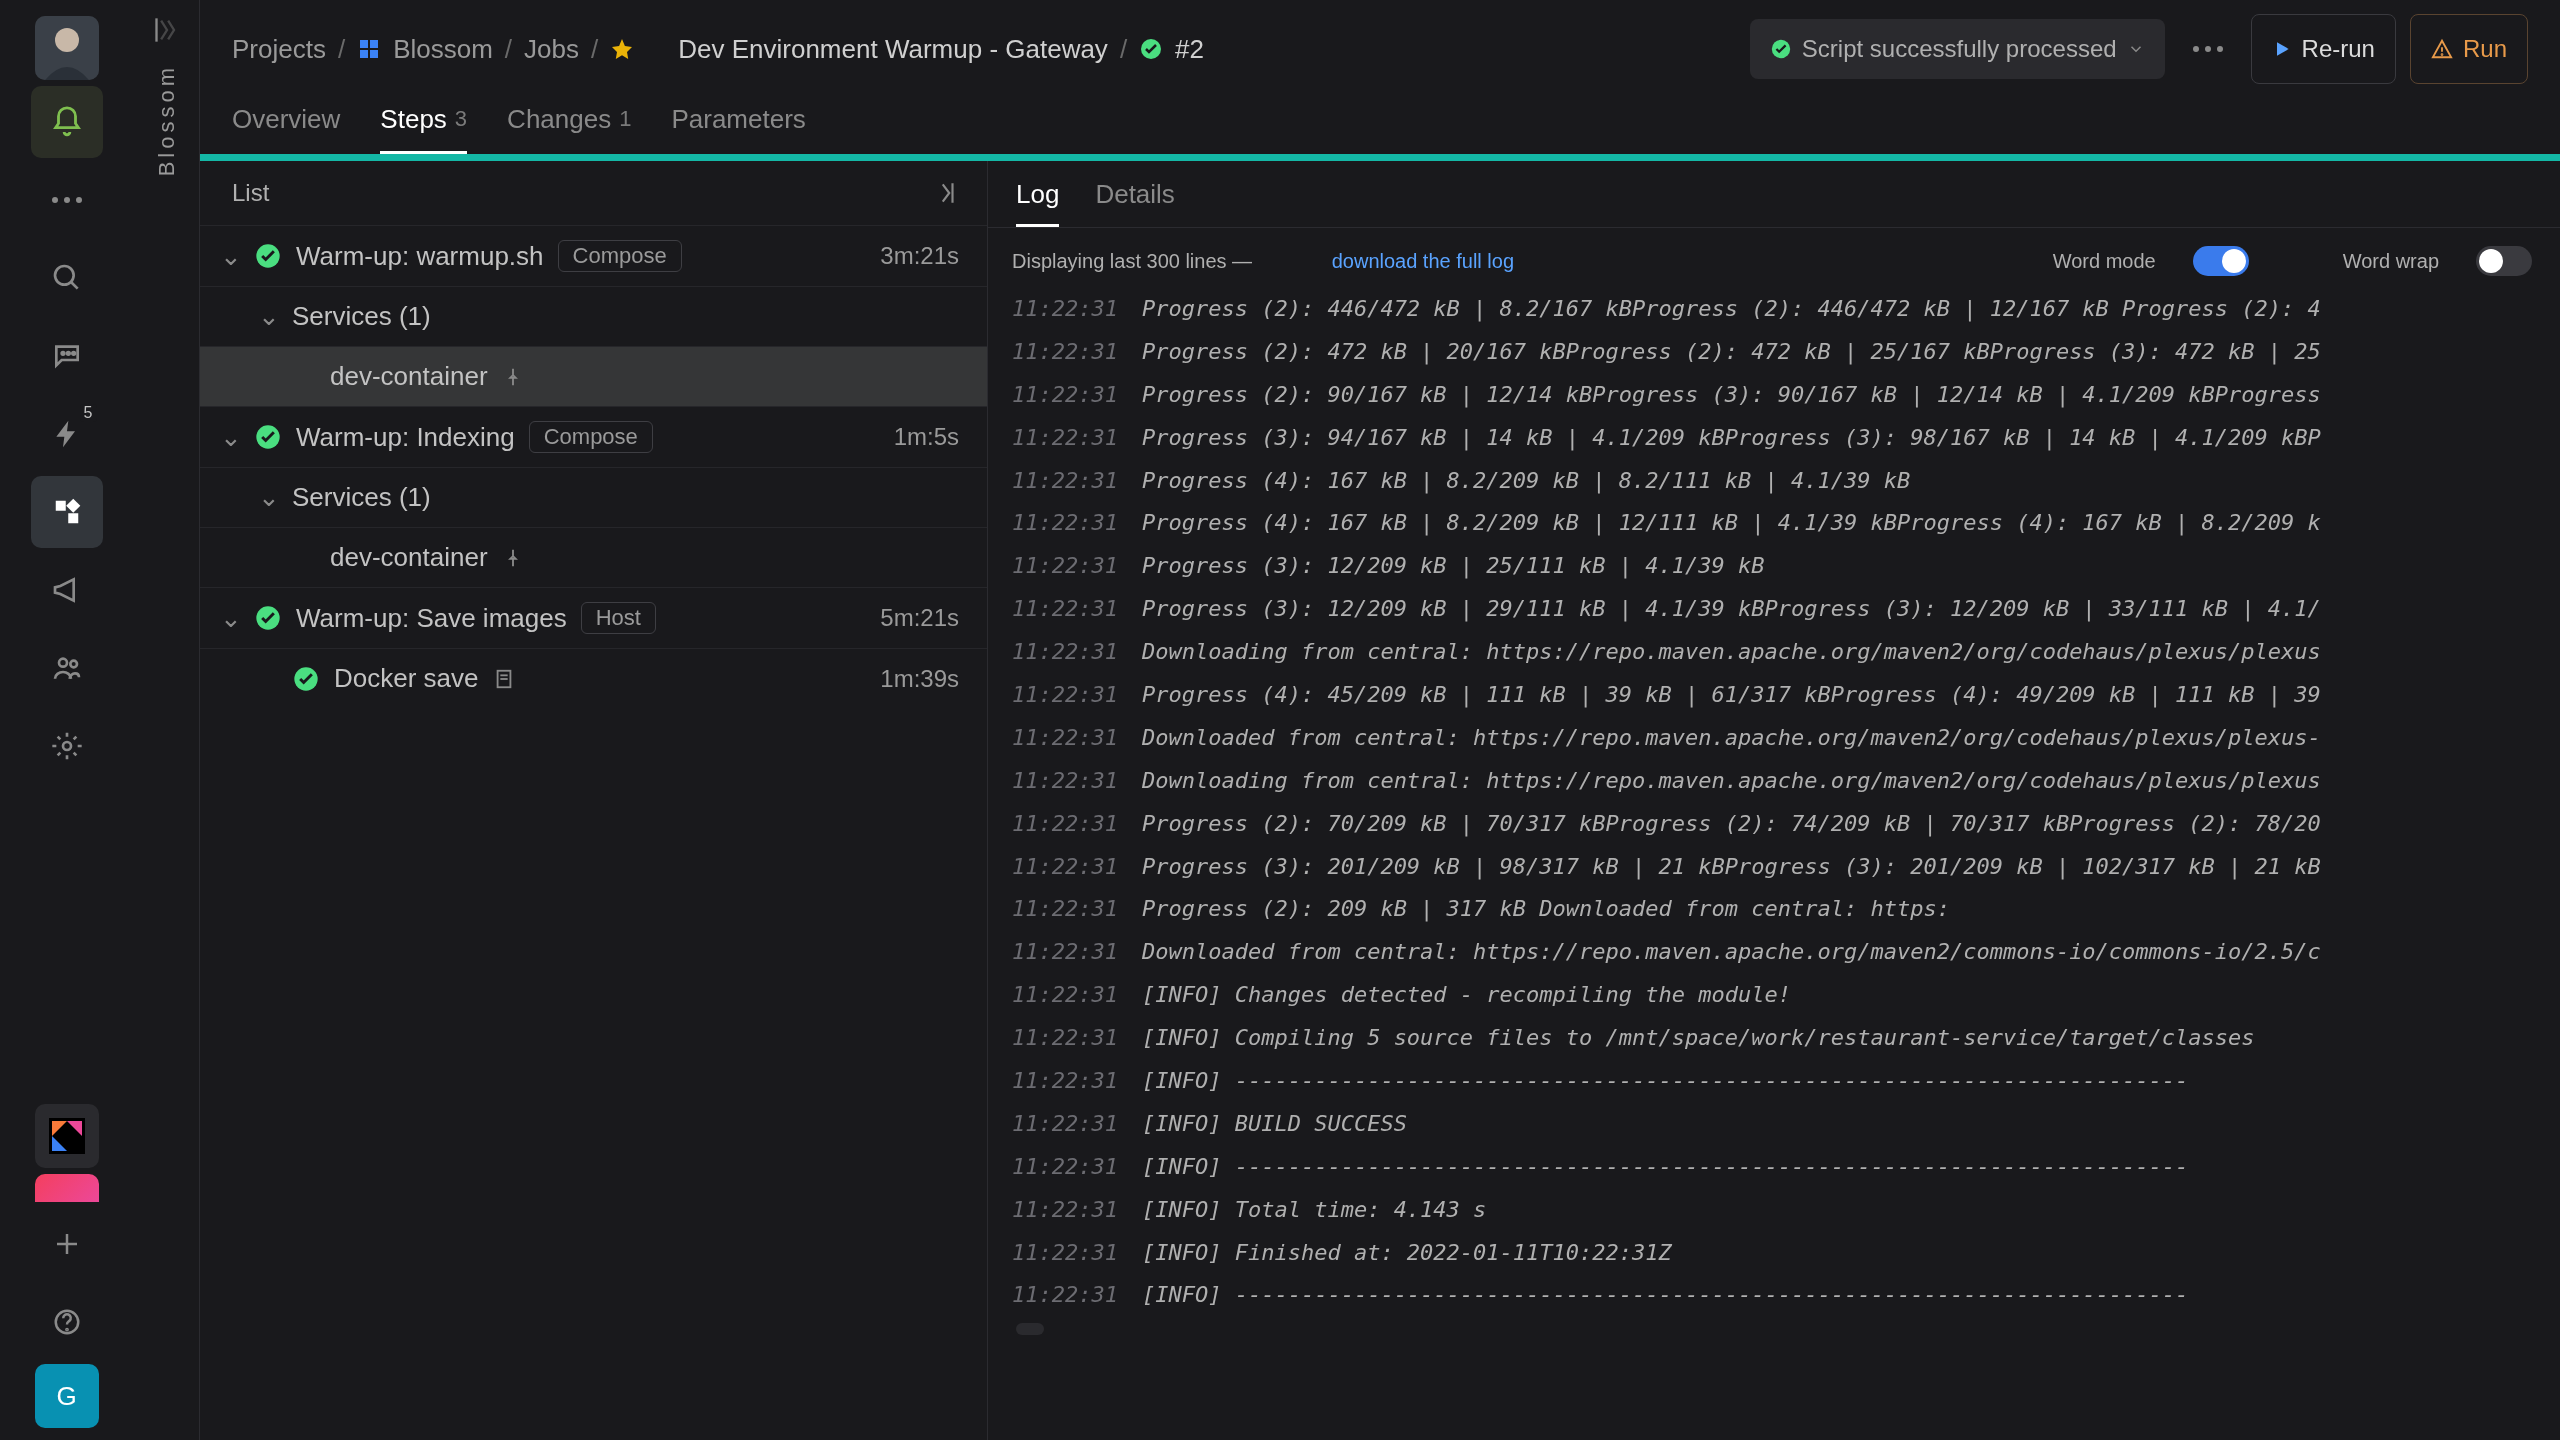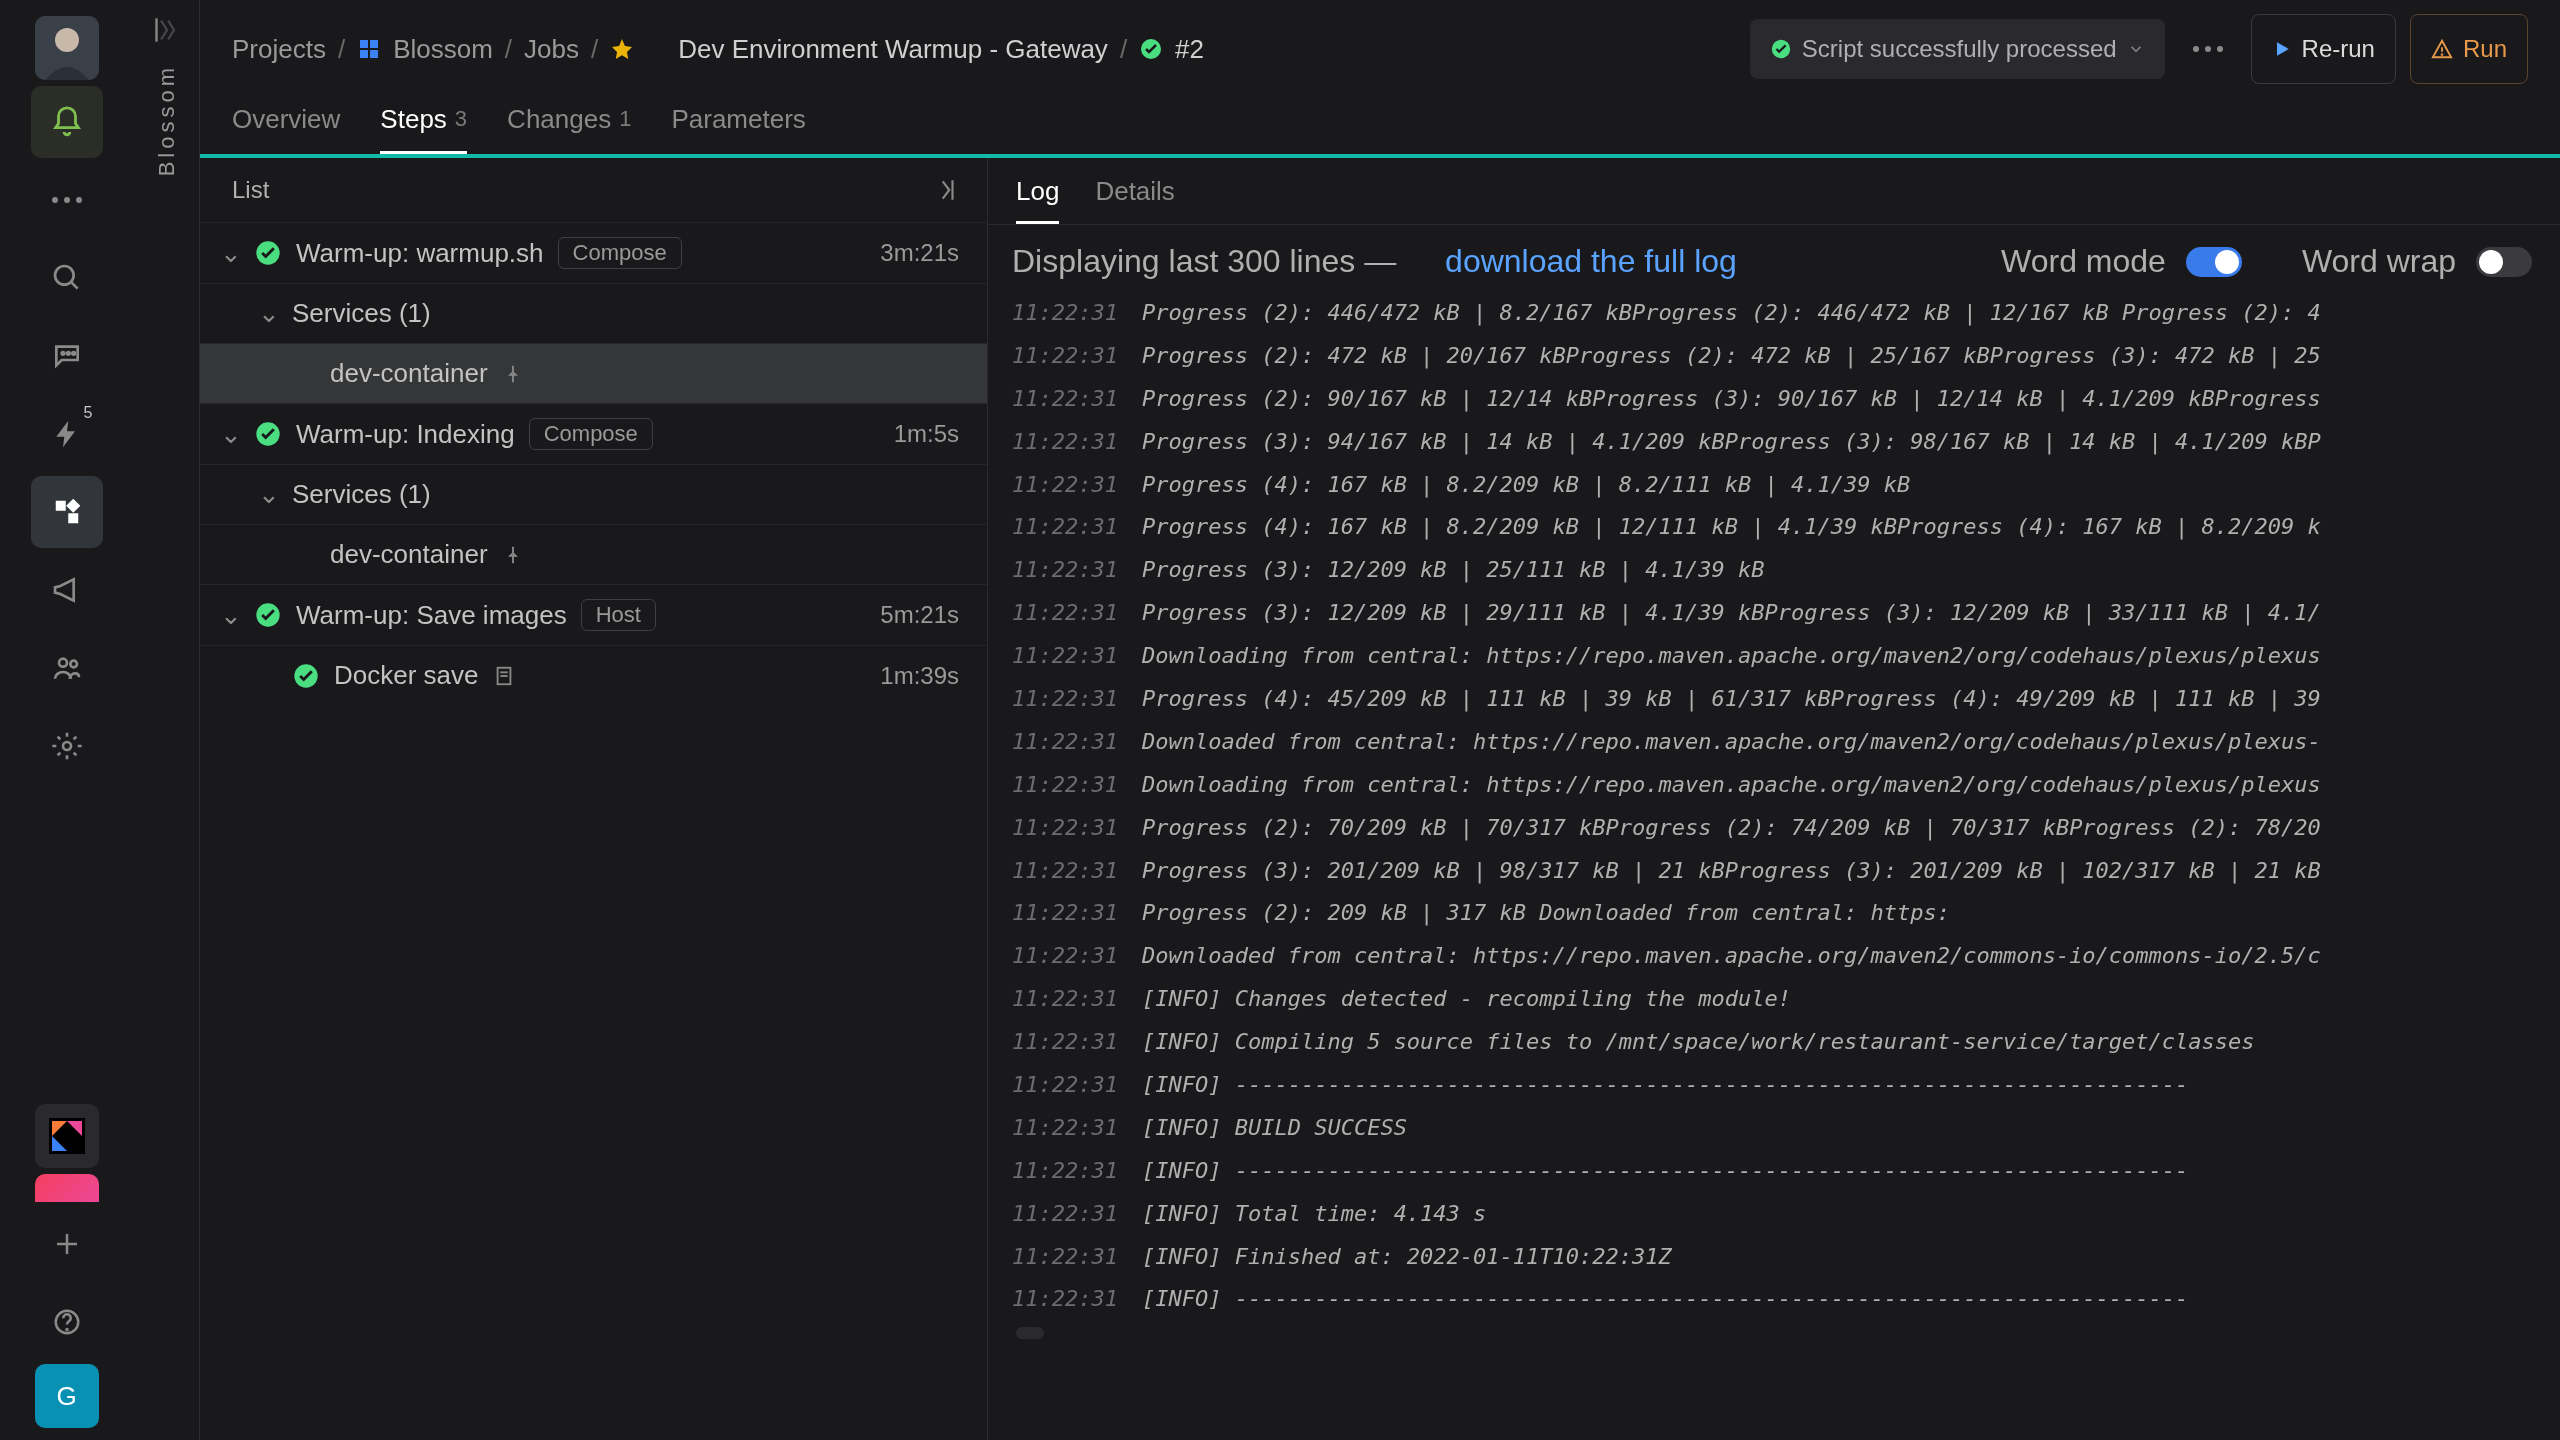--- a/index.html
+++ b/index.html
@@ -39,21 +39,21 @@
 .breadcrumb .sep { color:#6a6a6a; }
 .breadcrumb .icon-inline { display:inline-flex; align-items:center; }
 .breadcrumb .job-name { color:#d0d0d0;margin-left:32px; }
 .status-pill { display:flex; align-items:center; gap:10px; background:#2a2a2e; padding:16px 20px; border-radius:8px; font-size:24px; color:#b0b0b0; cursor:pointer; }
 .btn { display:flex; align-items:center; gap:10px; padding:20px 20px; border:1px solid #3a3a3f; border-radius:8px; font-size:24px; cursor:pointer; background:transparent; color:#c3c3c3; }
 .btn.rerun { color:#dcdcdc; }
 .btn.run { color:#e89a4a; border-color:#5a4430; }
 .btn.run .warn svg, .btn.run svg { stroke:#e89a4a; }
 .more-btn { color:#8a8a8a; cursor:pointer; padding:0 12px; }
 
-.tabs { display:flex; gap:40px; padding: 10px 32px 0 32px; border-bottom:4px solid #14b8a6; font-size:26px; }
+.tabs { display:flex; gap:40px; padding: 10px 32px 0 32px; border-bottom:7px solid #14b8a6; font-size:26px; }
 .tab { padding-bottom:16px; color:#8a8a8a; cursor:pointer; display:flex; gap:8px; border-bottom:3px solid transparent; }
 .tab.active { color:#fff; border-bottom-color:#fff; }
 .tab .count { color:#7a7a7a; font-size:22px; align-self:flex-start; margin-top:2px; }
 
 
 .content { flex:1; display:flex; min-height:0; }
 
 .steps { width: 788px; border-right:1px solid #2b2b30; display:flex; flex-direction:column; }
 .steps-header { display:flex; align-items:center; justify-content:space-between; padding:18px 28px 18px 32px; font-size:24px; color:#b0b0b0; }
 .expand-icon { color:#8a8a8a; cursor:pointer; }
@@ -69,21 +69,21 @@
 .indent-1 { padding-left:58px; }
 .indent-2 { padding-left:96px; }
 .row-right-icon { color:#8a8a8a; }
 
 
 .log { flex:1; display:flex; flex-direction:column; min-width:0; }
 .log-tabs { display:flex; gap:36px; padding: 18px 28px 0 28px; font-size:26px; border-bottom:1px solid #2b2b30; }
 .log-tab { padding-bottom:14px; color:#8a8a8a; cursor:pointer; border-bottom:3px solid transparent; }
 .log-tab.active { color:#fff; border-bottom-color:#fff; }
 
-.log-controls { display:flex; align-items:center; gap:20px; padding:18px 28px 12px 24px; font-size:32px; color:#b0b0b0; }
+.log-controls { display:flex; align-items:center; gap:37px; padding:18px 28px 12px 24px; font-size:20px; color:#b0b0b0; }
 .log-controls .link { color:#5aa3ff; cursor:pointer; }
 .toggle { width:56px; height:30px; border-radius:15px; position:relative; cursor:pointer; }
 .toggle .knob { width:24px; height:24px; border-radius:50%; background:#fff; position:absolute; top:3px; }
 .toggle.on { background:#3a7bec; }
 .toggle.on .knob { right:3px; }
 .toggle.off { background:#3a3a3f; }
 .toggle.off .knob { left:3px; }
 .log-controls-spacer { flex:1; }
 
 .log-body { flex:1; overflow:auto; font-family: "SF Mono", Menlo, Consolas, monospace; font-size:22px; line-height:1.95; padding: 0 0 20px 24px; white-space:nowrap; color:#b0b0b0;font-style:italic; }

